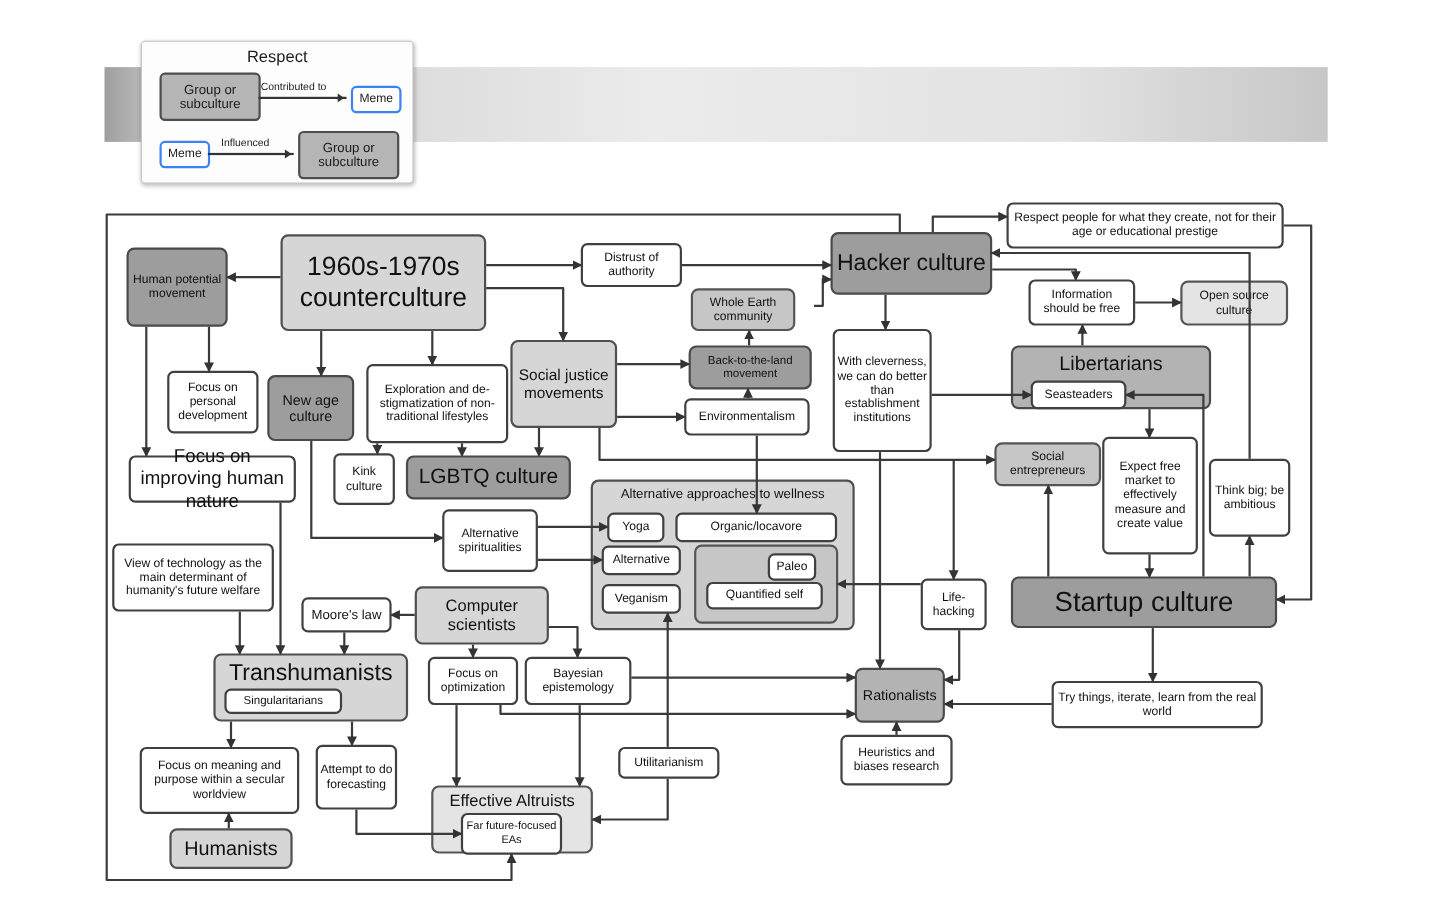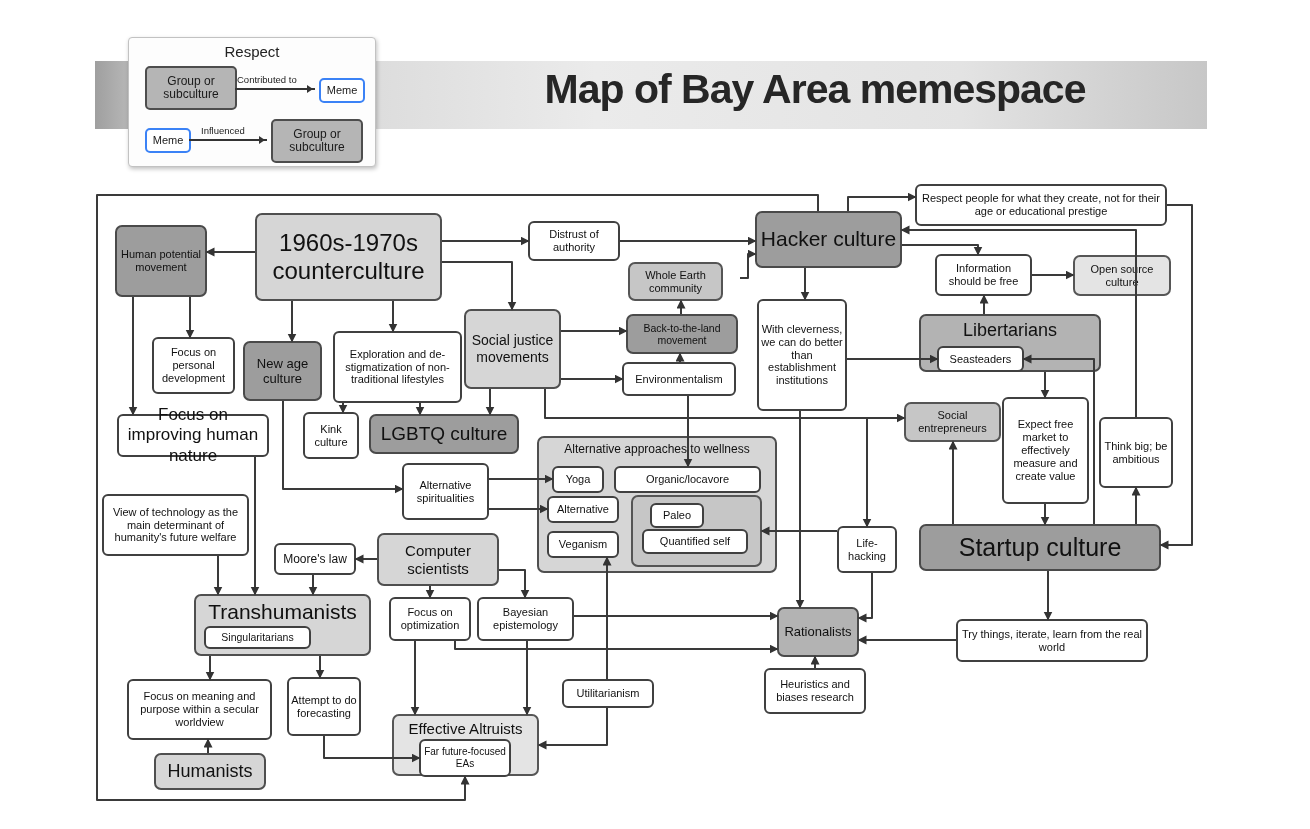--- a/index.html
+++ b/index.html
@@ -37,21 +37,20 @@
 
   #edges{position:absolute;left:0;top:0;width:1310px;height:829px;pointer-events:none;}
   .edge{fill:none;stroke:#3a3a3a;stroke-width:2px;stroke-linejoin:round;}
 </style>
 </head>
 <body>
 
 <div id="stage">
 
   <div id="band"></div>
-  <div id="title">Map of Bay Area memespace</div>
 
   <div id="legend">
     <div class="lg-title">Respect</div>
     <div class="lg-box lg-gray" style="left:16px;top:28px;width:88px;height:40px;">Group or subculture</div>
     <div class="lg-arrow" style="left:106px;top:50px;width:80px;"></div>
     <div class="lg-lbl" style="left:108px;top:36px;">Contributed to</div>
     <div class="lg-box lg-white" style="left:190px;top:40px;width:42px;height:21px;">Meme</div>
     <div class="lg-box lg-white" style="left:16px;top:90px;width:42px;height:21px;">Meme</div>
     <div class="lg-arrow" style="left:60px;top:101px;width:78px;"></div>
     <div class="lg-lbl" style="left:72px;top:87px;">Influenced</div>
@@ -81,21 +80,21 @@
       <div class="node dark" style="left: 369px; top: 414px; width: 150px; height: 40px; font-size: 19px;">LGBTQ culture</div>
       <div class="node soft" style="left: 904px; top: 402px; width: 97px; height: 40px; font-size: 11px;">Social entrepreneurs</div>
       <div class="node white" style="left: 1002px; top: 397px; width: 87px; height: 107px; font-size: 11px;">Expect free market to effectively measure and create value</div>
       <div class="node white" style="left: 1099px; top: 417px; width: 74px; height: 71px; font-size: 11px;">Think big; be ambitious</div>
       <div class="node light top" style="left: 537px; top: 436px; width: 240px; height: 137px; font-size: 12px;">Alternative approaches to wellness</div>
       <div class="node white" style="left: 552px; top: 466px; width: 52px; height: 27px; font-size: 11px;">Yoga</div>
       <div class="node white" style="left: 614px; top: 466px; width: 147px; height: 27px; font-size: 11px;">Organic/locavore</div>
       <div class="node white" style="left: 547px; top: 496px; width: 72px; height: 27px; font-size: 11px;">Alternative</div>
       <div class="node soft" style="left: 631px; top: 495px; width: 131px; height: 72px; font-size: 10px;"></div>
       <div class="node white" style="left: 547px; top: 531px; width: 72px; height: 27px; font-size: 11px;">Veganism</div>
-      <div class="node white" style="left: 650px; top: 503px; width: 54px; height: 25px; font-size: 11px;">Paleo</div>
+      <div class="node white" style="left: 698px; top: 503px; width: 44px; height: 25px; font-size: 11px;">Paleo</div>
       <div class="node white" style="left: 642px; top: 529px; width: 106px; height: 25px; font-size: 11px;">Quantified self</div>
       <div class="node white" style="left: 102px; top: 494px; width: 147px; height: 62px; font-size: 11px;">View of technology as the main determinant of humanity's future welfare</div>
       <div class="node white" style="left: 402px; top: 463px; width: 87px; height: 57px; font-size: 11px;">Alternative spiritualities</div>
       <div class="node white" style="left: 274px; top: 543px; width: 82px; height: 32px; font-size: 12px;">Moore's law</div>
       <div class="node light" style="left: 377px; top: 533px; width: 122px; height: 53px; font-size: 15px;">Computer scientists</div>
       <div class="node white" style="left: 837px; top: 526px; width: 60px; height: 47px; font-size: 11px;">Life-hacking</div>
       <div class="node dark" style="left: 919px; top: 524px; width: 242px; height: 47px; font-size: 25px;">Startup culture</div>
       <div class="node light top" style="left: 194px; top: 594px; width: 177px; height: 62px; font-size: 21px;">Transhumanists</div>
       <div class="node white" style="left: 204px; top: 626px; width: 107px; height: 23px; font-size: 10.5px;">Singularitarians</div>
       <div class="node white" style="left: 389px; top: 597px; width: 82px; height: 44px; font-size: 11px;">Focus on optimization</div>

